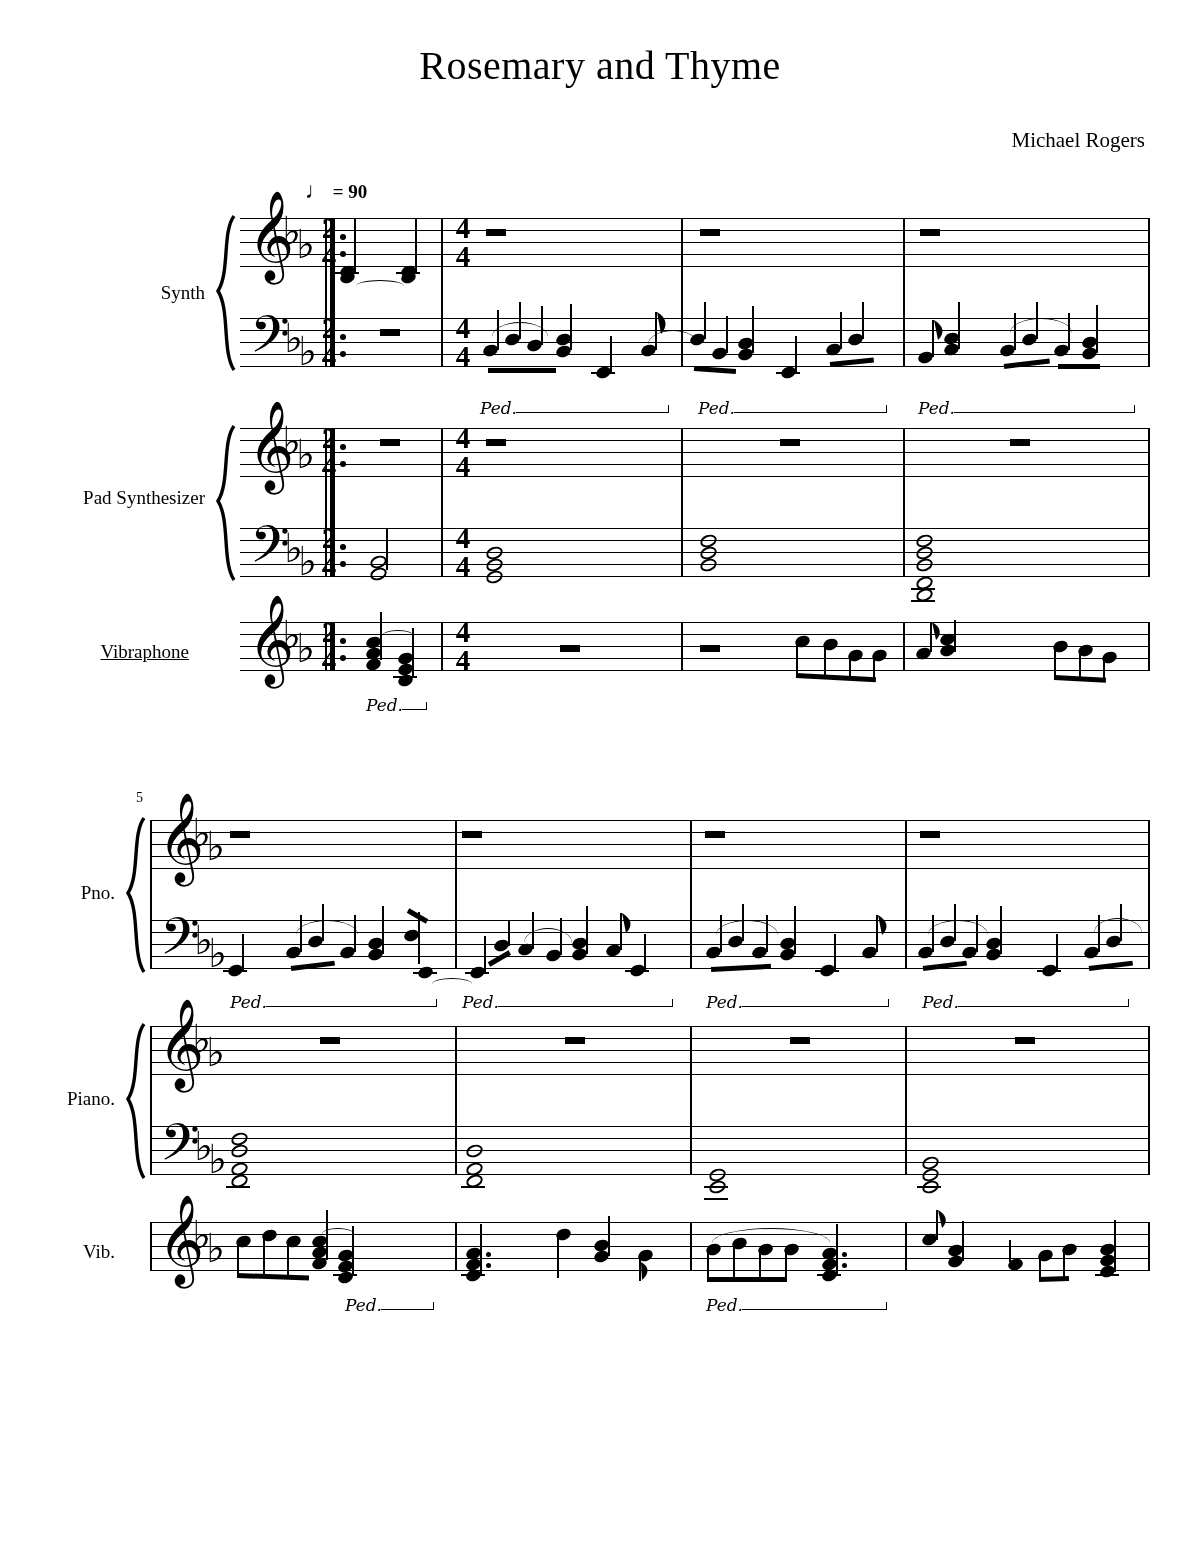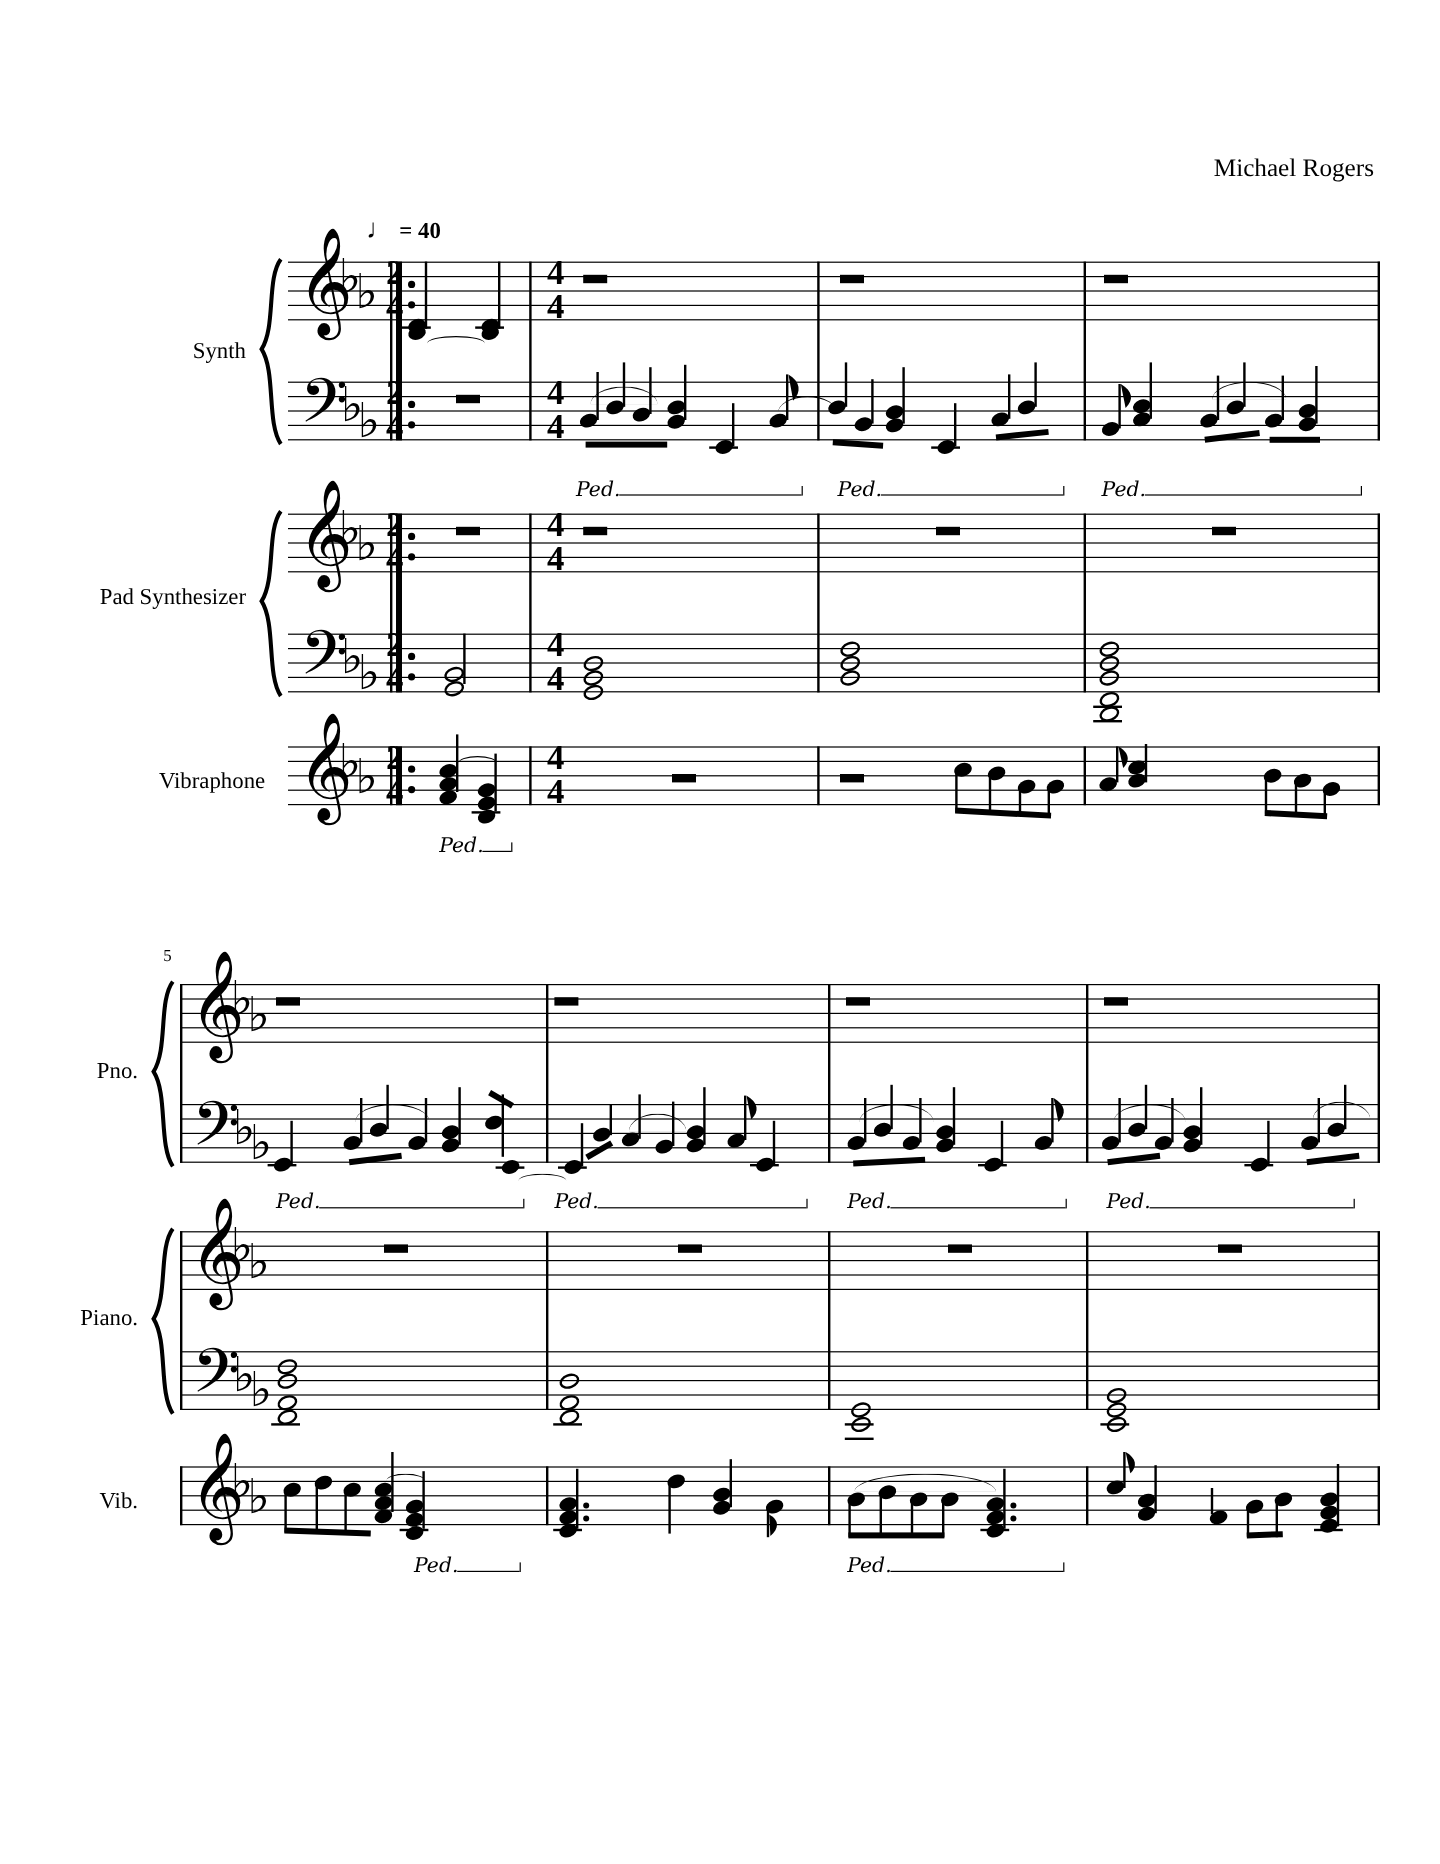--- a/index.html
+++ b/index.html
@@ -191,25 +191,26 @@
     border-top: 1.9px solid #000;
     border-radius: 50% 50% 0 0 / 100% 100% 0 0;
     height: 14px;
   }
 </style>
 </head>
 <body>
 
 <div class="page">
 
+  <div class="title">Rosemary and Thyme</div>
   <div class="composer">Michael Rogers</div>
 
   <div class="tempo">
     <span class="noteglyph">♩</span>
-    <span>= 40</span>
+    <span>= 90</span>
   </div>
 
   <div class="staff" style="left:240px; top:218px; width:910px; height:49px;">
     <div class="ln" style="top:10.5px;"></div>
     <div class="ln" style="top:22.5px;"></div>
     <div class="ln" style="top:34.5px;"></div>
     <div class="ln" style="top:46.5px;"></div>
   </div>
 
   <div class="staff" style="left:240px; top:318px; width:910px; height:49px;">
@@ -440,21 +441,21 @@
   <div class="nh open" style="left:916px; top:589px;"></div>
   <div class="ledger" style="left:911px; top:588px;"></div>
   <div class="ledger" style="left:911px; top:600px;"></div>
 
   <div class="staff" style="left:240px; top:622px; width:910px; height:49px;">
     <div class="ln" style="top:10.5px;"></div>
     <div class="ln" style="top:22.5px;"></div>
     <div class="ln" style="top:34.5px;"></div>
     <div class="ln" style="top:46.5px;"></div>
   </div>
-  <div class="instname" style="left:76px; top:641px; width:145px;">Vibraphone</div>
+  <div class="instname" style="left:44px; top:641px; width:145px;text-decoration:underline;">Vibraphone</div>
   <div class="clef treble" style="left:248px; top:600px;">𝄞</div>
   <div class="ksig" style="left:282px; top:615px;">♭</div>
   <div class="ksig" style="left:296px; top:628px;">♭</div>
   <div class="tsig" style="left:316px; top:619px; width:26px;">
     <div>2</div>
     <div>4</div>
   </div>
   <div class="barline" style="left:325px; top:622px; height:49px;"></div>
   <div class="thickbar" style="left:330px; top:622px; height:49px;"></div>
   <div class="repeatdots" style="left:340px; top:638px;">

